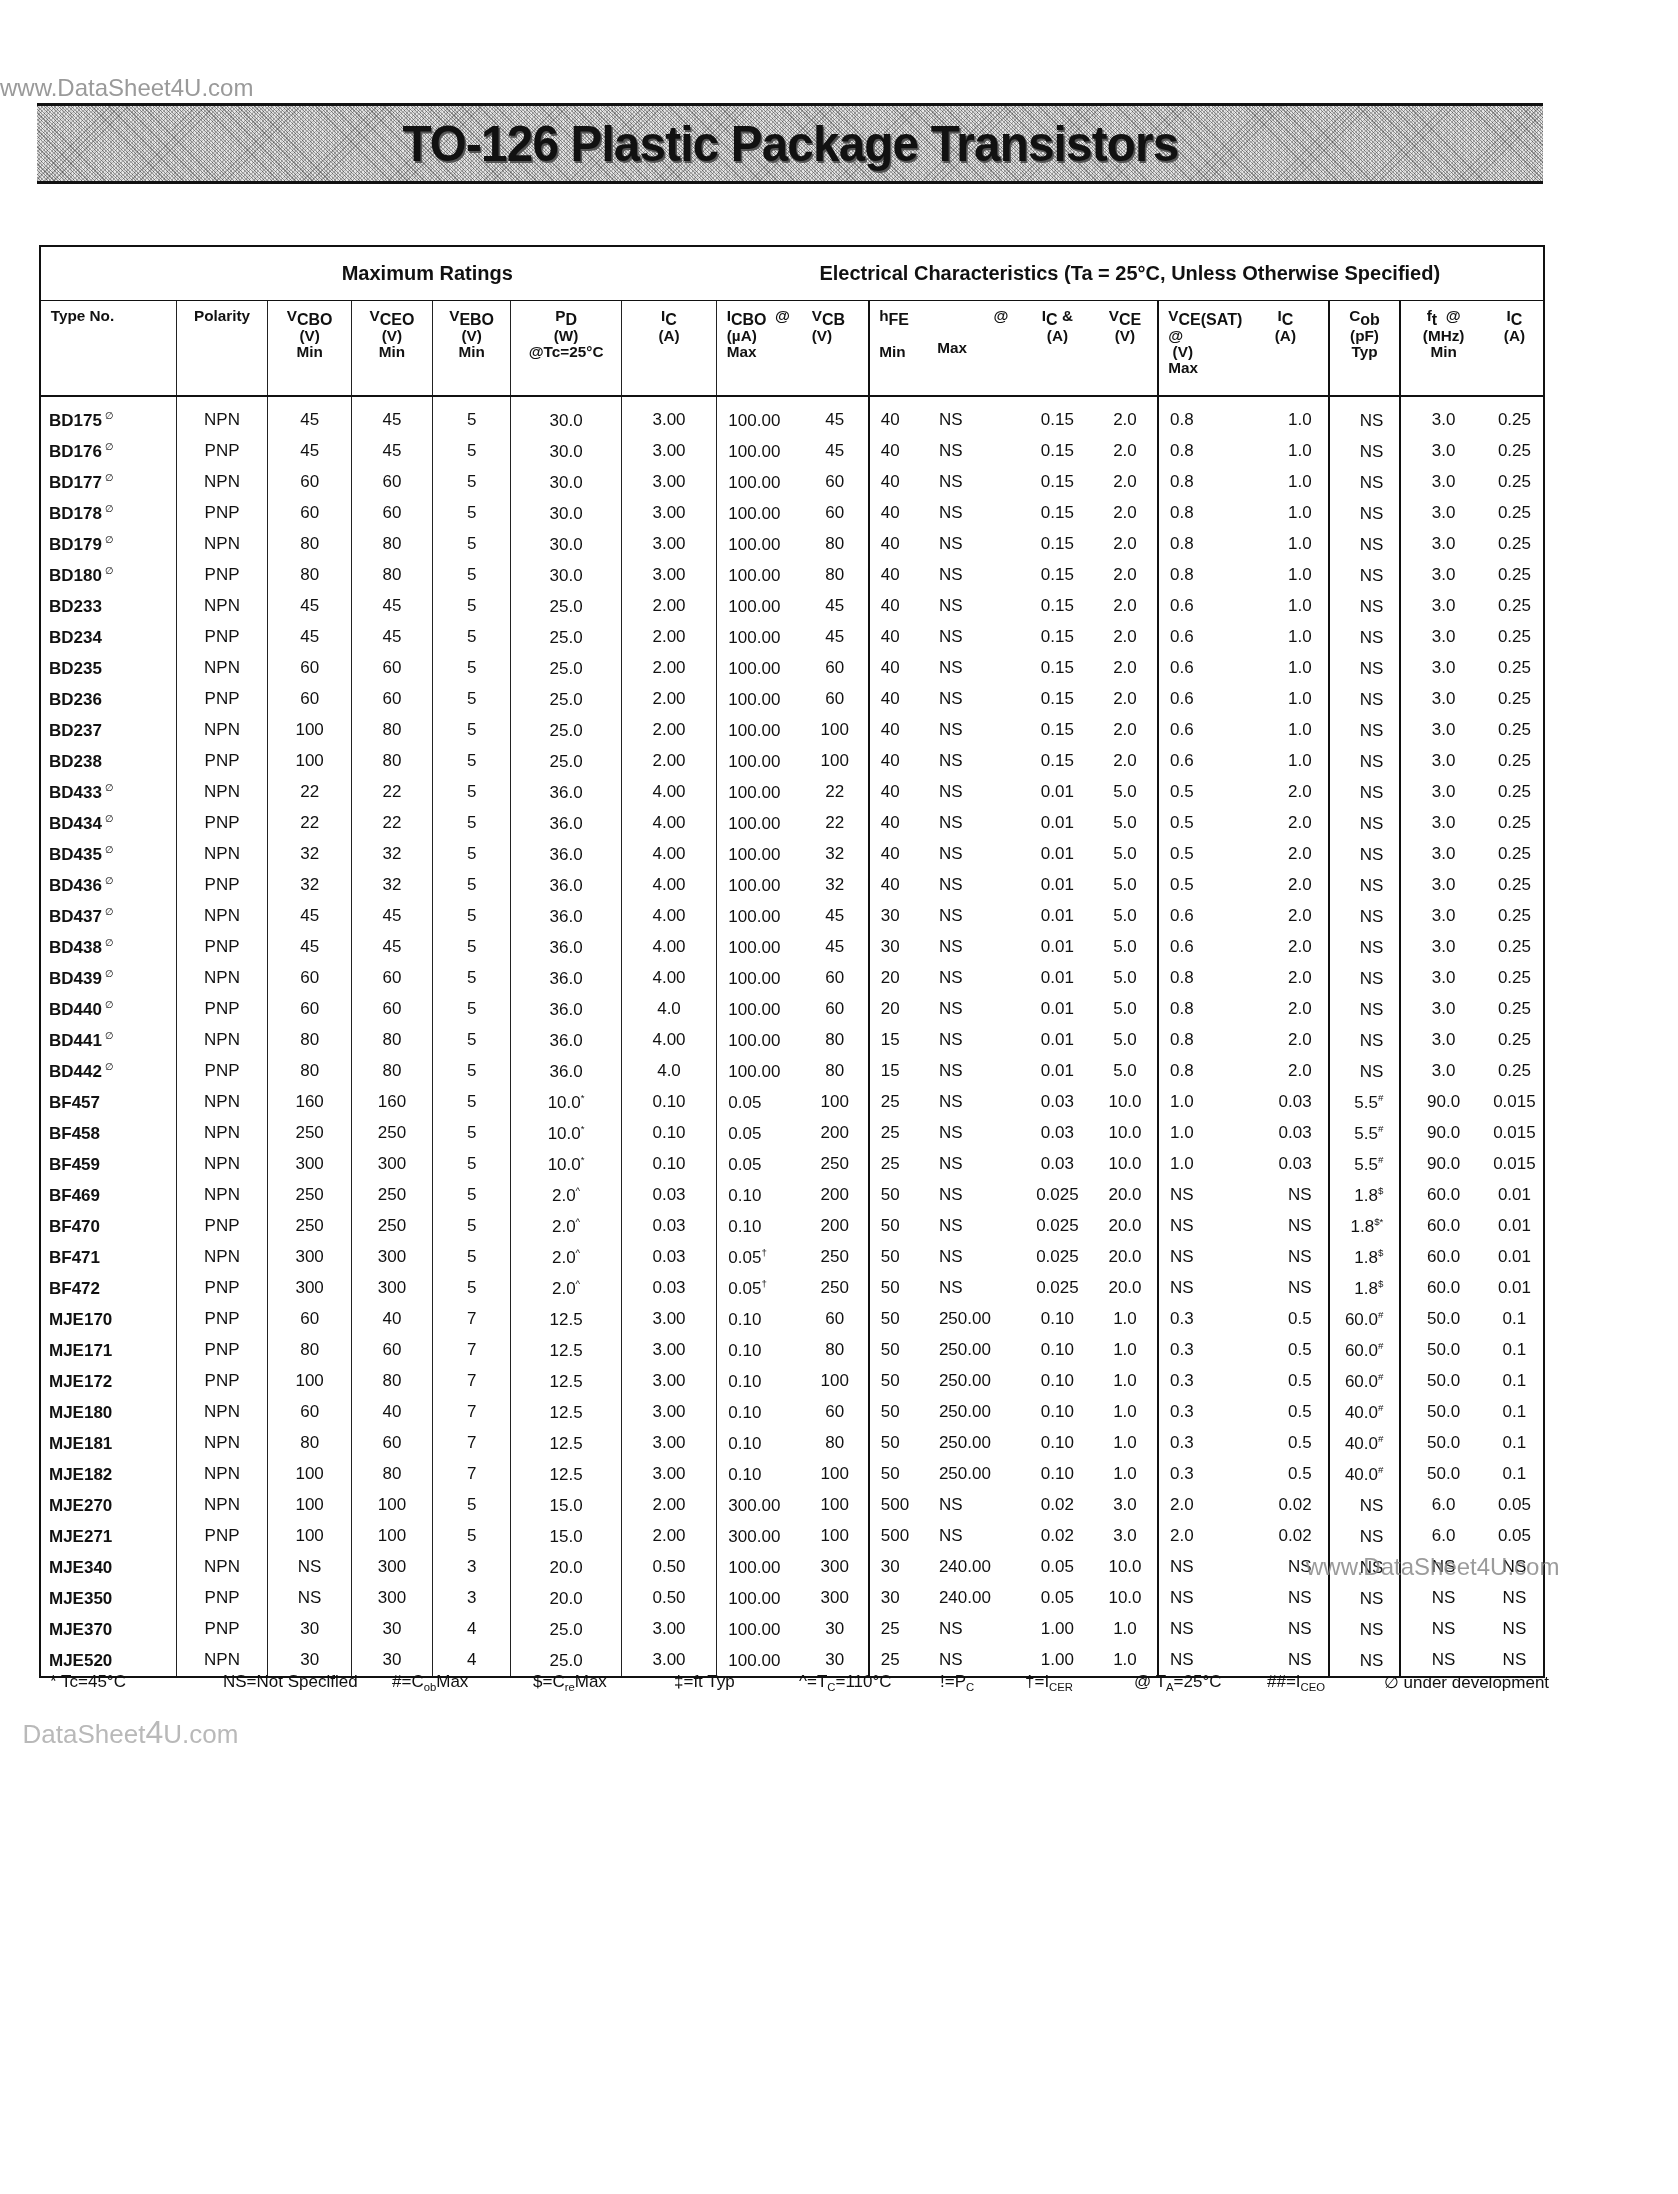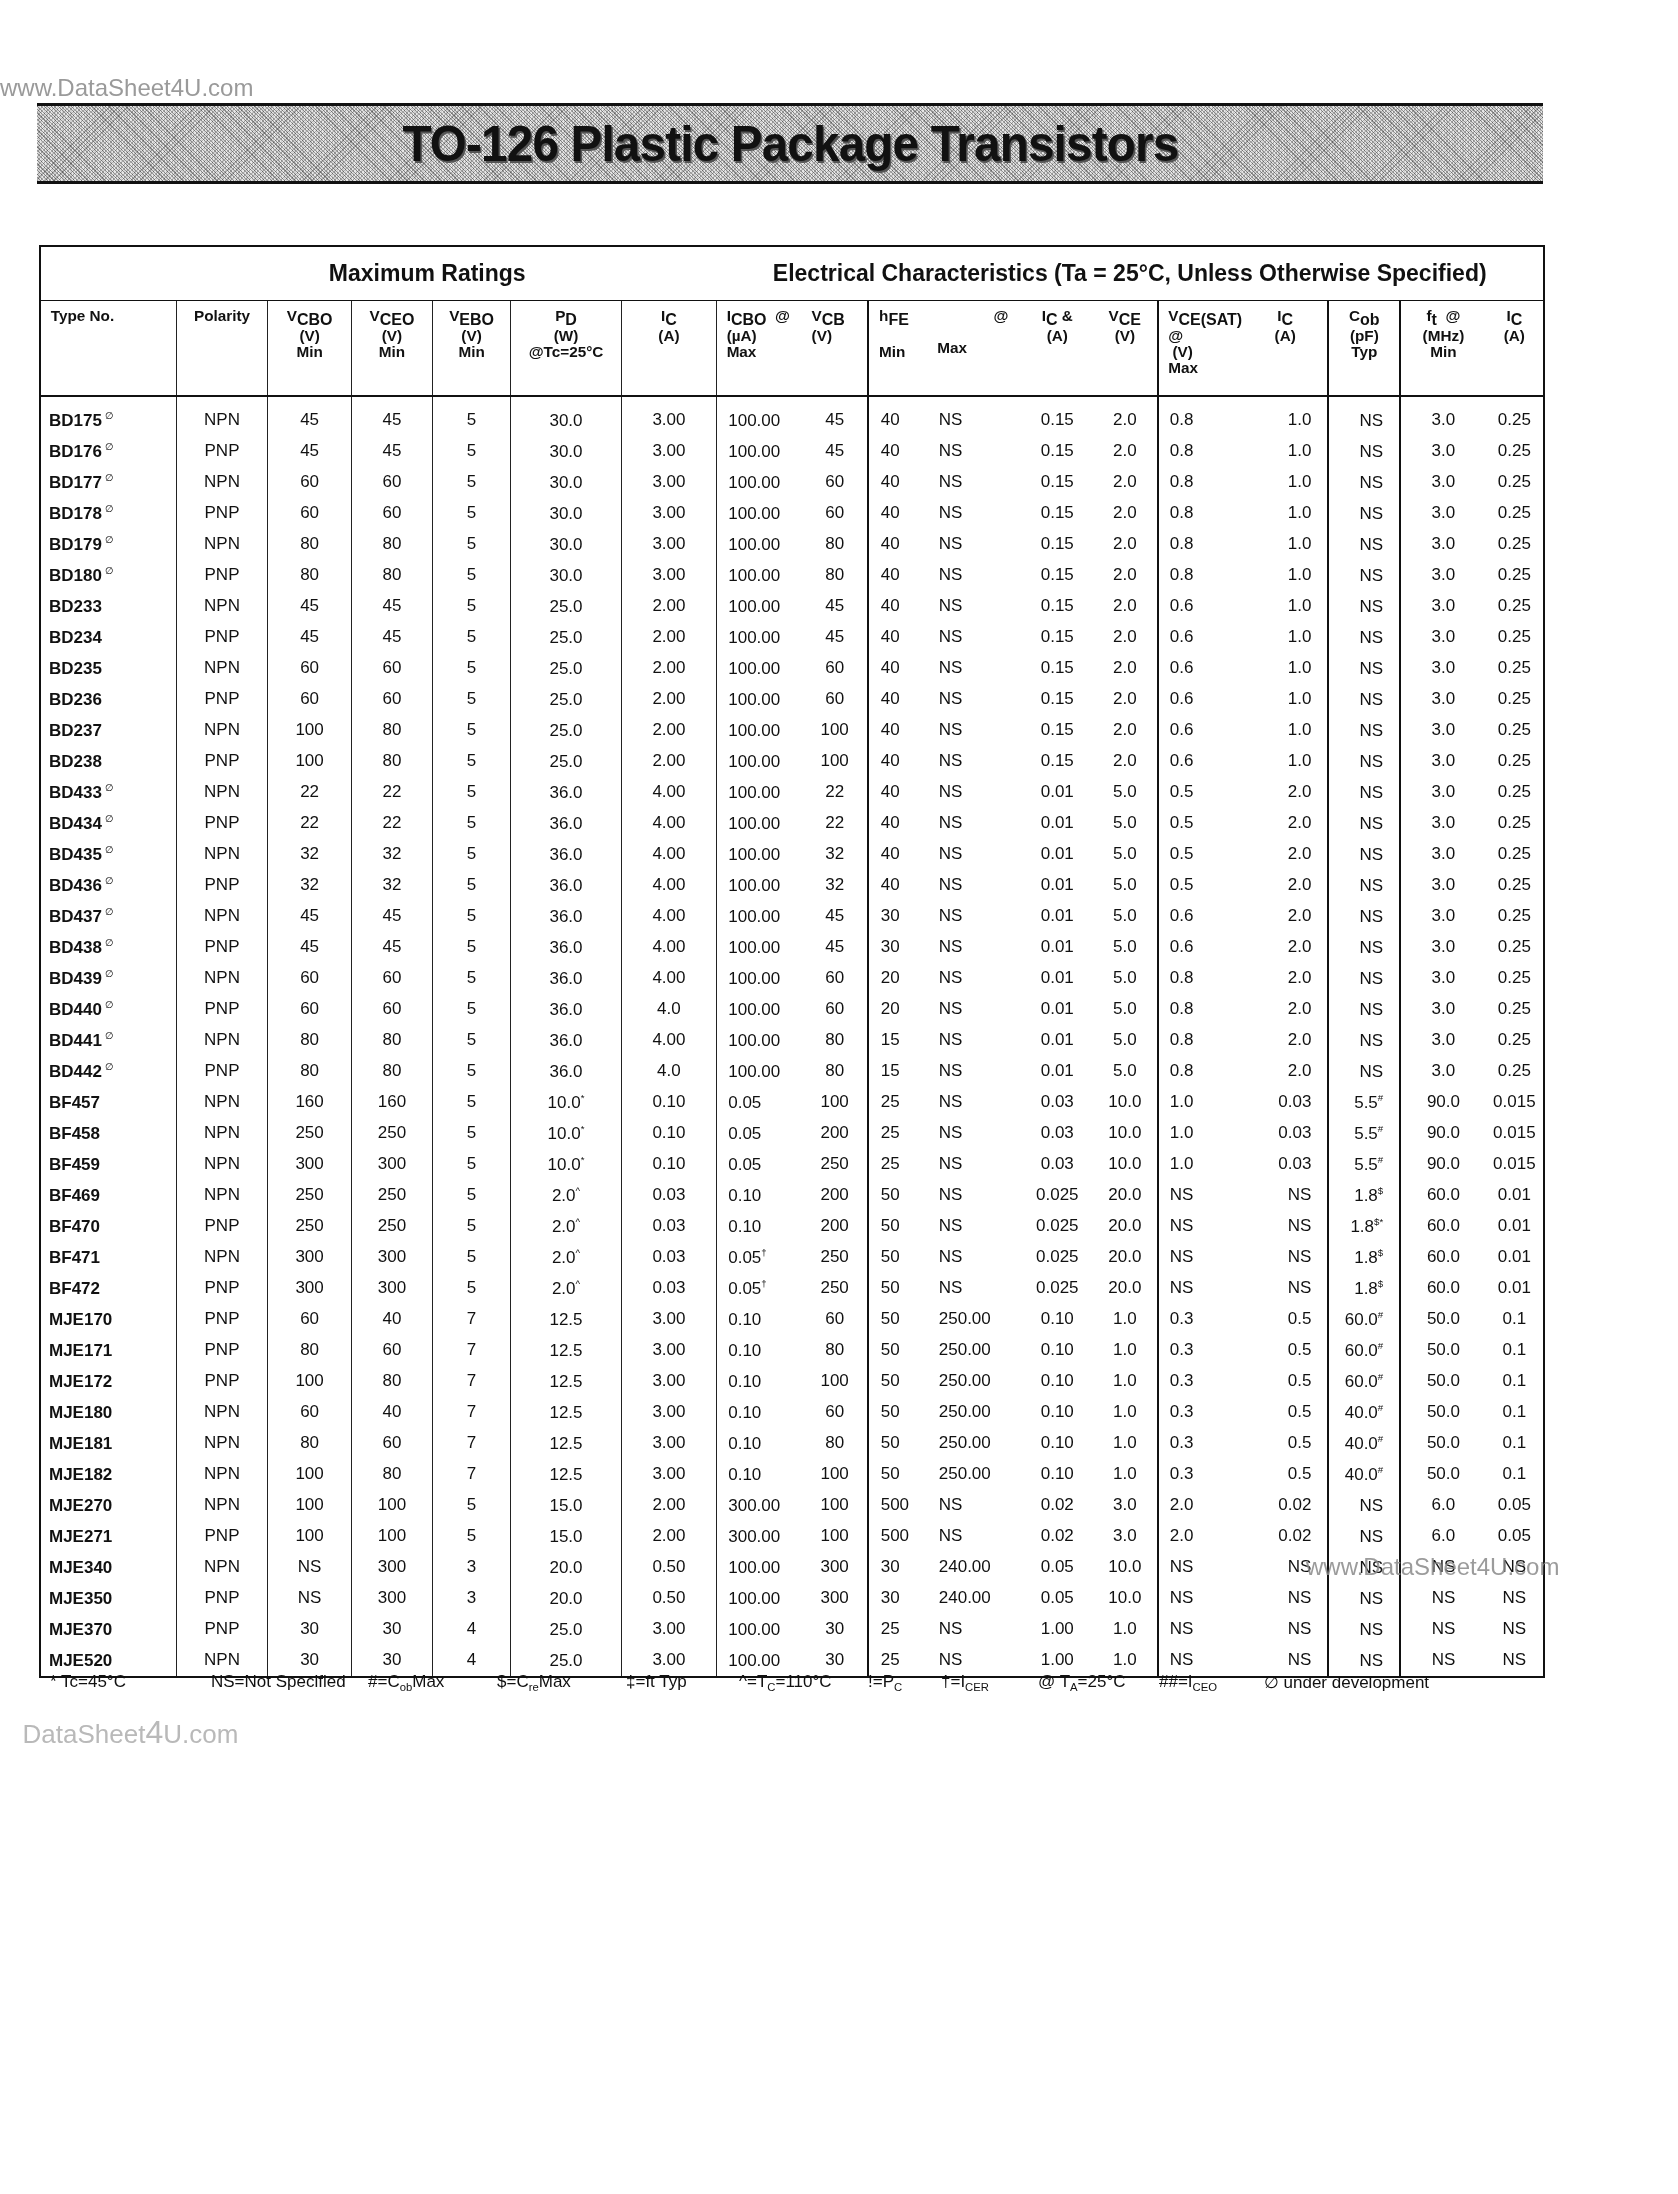--- a/index.html
+++ b/index.html
@@ -10,39 +10,39 @@
     background-image:
       repeating-linear-gradient(45deg, rgba(0,0,0,0.35) 0 0.8px, transparent 0.8px 2.4px),
       repeating-linear-gradient(-45deg, rgba(0,0,0,0.25) 0 0.8px, transparent 0.8px 3.2px),
       repeating-linear-gradient(90deg, rgba(255,255,255,0.5) 0 0.8px, transparent 0.8px 1.6px);
     display:flex; align-items:center; justify-content:center; box-sizing:border-box; }
   .banner h1 { margin:0; font-size:50px; font-weight:bold; color:#111; letter-spacing:-0.8px; text-shadow:1.6px 1.6px 0 #555; transform:scaleX(0.95); }
 
   .tbl-wrap { position:absolute; left:39px; top:245px; width:1506px; }
   table { border-collapse:collapse; width:1506px; table-layout:fixed; border:2.4px solid #111; }
   td, th { padding:0; font-weight:normal; }
-  .grp th { height:53px; font-size:23px; font-weight:bold; border-bottom:1.6px solid #111; }
+  .grp th { height:53px; font-size:20px; font-weight:bold; border-bottom:1.6px solid #111; }
   .grp .g1 { text-align:center; padding-left:97px; }
   .grp .g2 { text-align:center;margin-top:34px; }
   .hdr th { height:87px; font-size:15.3px; vertical-align:top; padding-top:6.5px; border-bottom:2.4px solid #111; line-height:1.05;font-weight:bold; }
   .hdr th sub { font-size:16px; }
   .hdr .l { text-align:left; padding-left:9.7px; }
   .hdr .c { text-align:center; }
   tbody td { height:31px; font-size:17px; }
   tbody tr:first-child td { padding-top:8px; }
   .type { font-weight:bold; text-align:left; padding-left:8px; }
   .type sup { font-weight:normal; font-size:12px; margin-left:3.2px; }
   .num { text-align:center; }
   .numl { text-align:left; padding-left:11.3px; }
   .numr { text-align:right; padding-right:16px; }
   .vb { border-right:1.2px solid #222; }
   .vbh { border-right:2px solid #111; }
   sup.m { font-size:9.7px; vertical-align:super; }
 
-  .legend { position:absolute; left:50px; top:1672px; font-size:17px; display:flex; gap:0; white-space:nowrap; }
+  .legend { position:absolute; left:50px; top:1672px; font-size:17px; display:flex; gap:12px; white-space:nowrap; }
   .legend span { display:inline-block; }
   .legend sub { font-size:11.3px; }
   .wm-bottom { position:absolute; left:22.6px; top:1714px; font-size:26px; color:#b9b9b9; }
   .wm-bottom .big { font-size:32px; }
   .wm-overlay { position:absolute; left:1306px; top:1553px; font-size:24px; color:#8a8a8a; opacity:0.85; letter-spacing:0px; }
 </style>
 </head>
 <body>
 
 <div class="wm-top">www.DataSheet4U.com</div>

